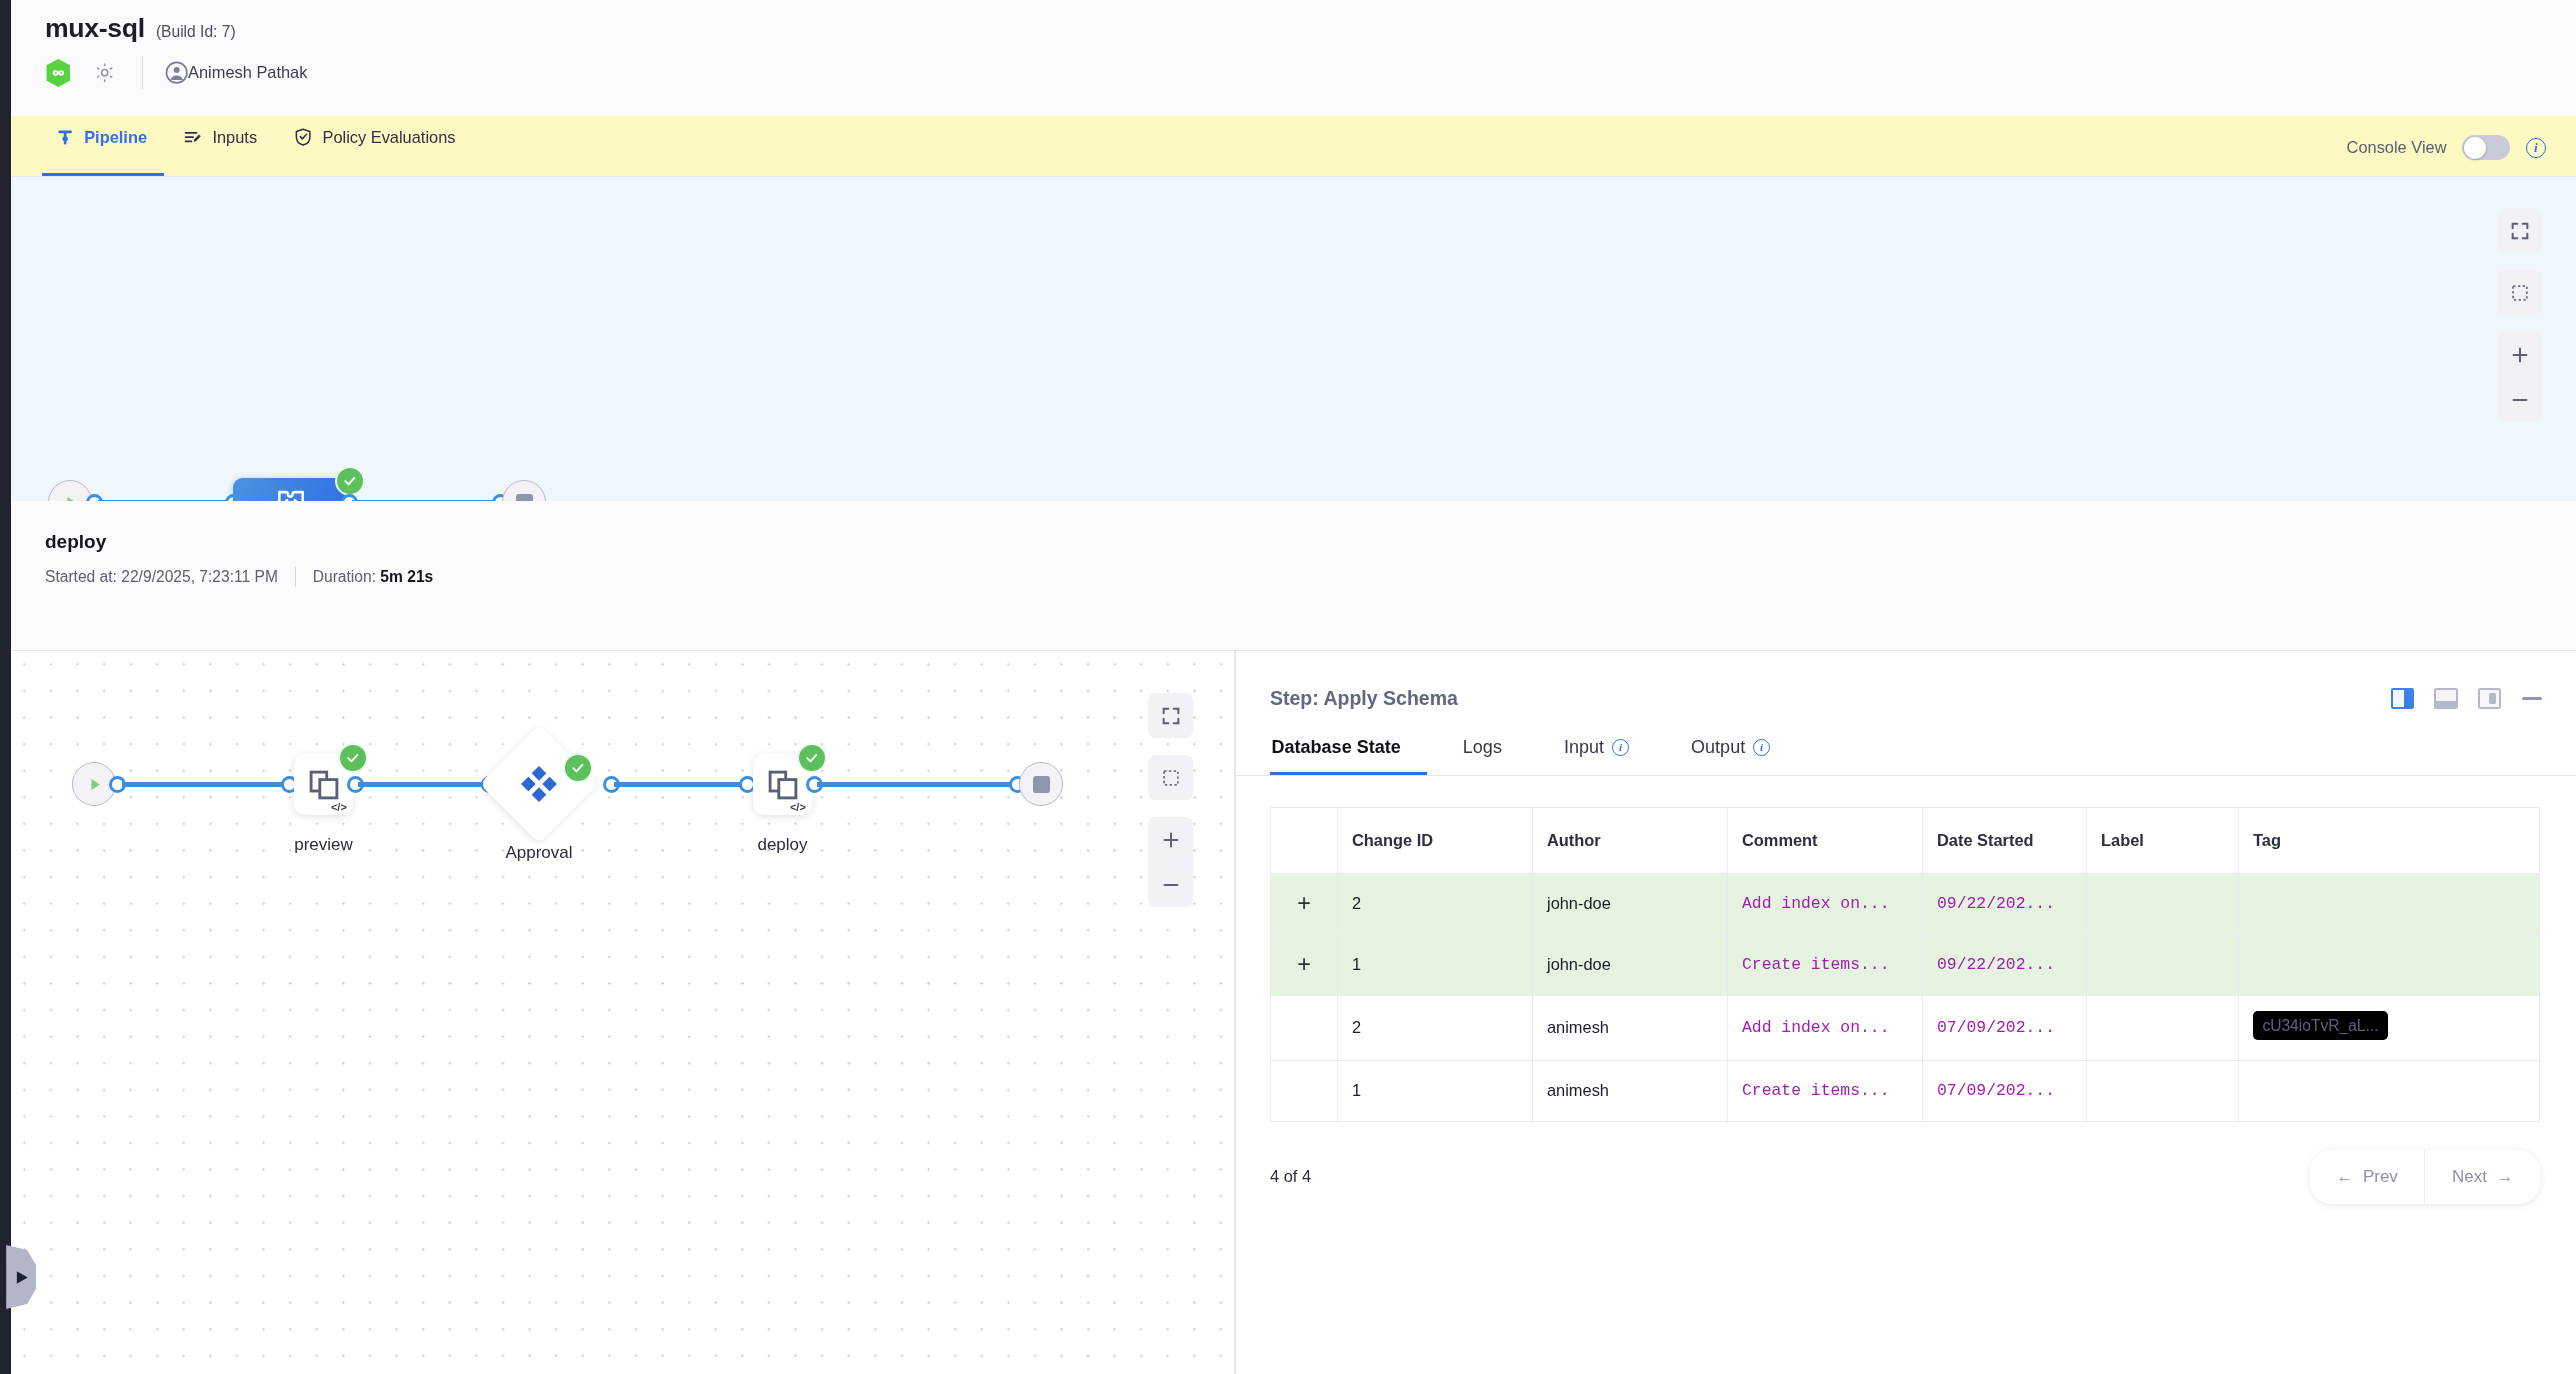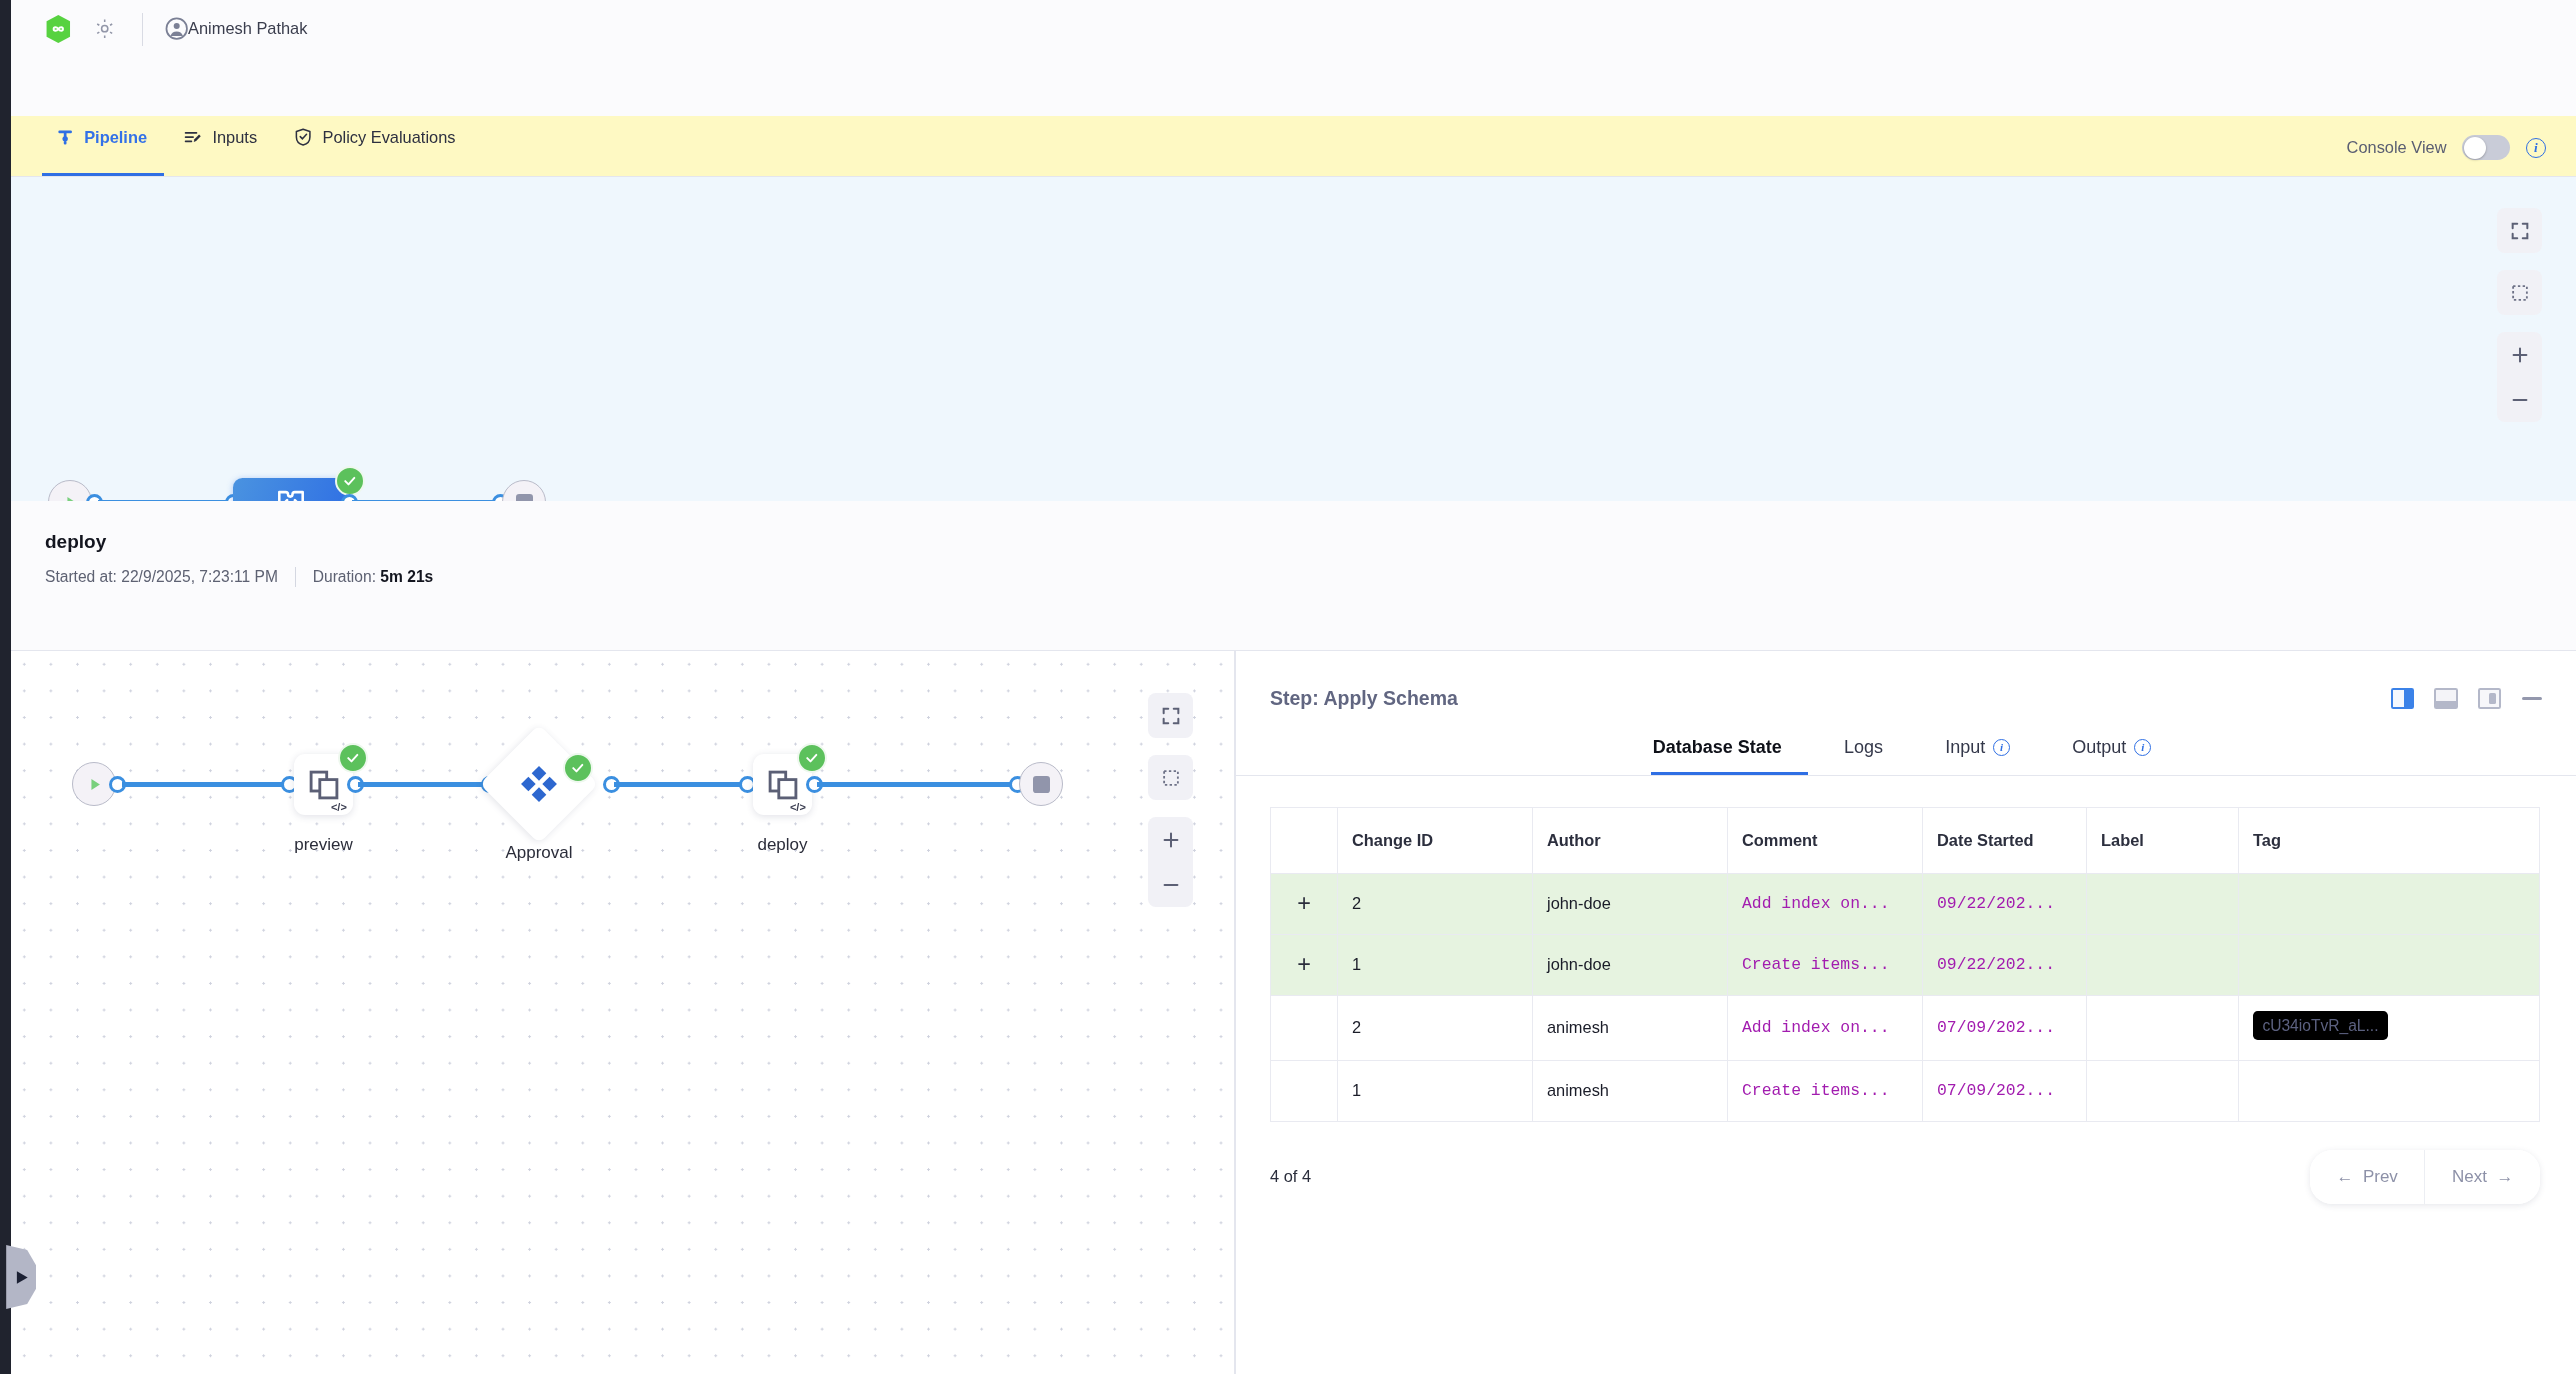--- a/index.html
+++ b/index.html
@@ -147,21 +147,21 @@
   .step-head { display: flex; align-items: center; padding: 36px 0 0 0; }
   .step-title { padding-left: 34px; font-size: 19.5px; font-weight: 600; color: #616681; }
   .panel-icons { margin-left: auto; display: flex; align-items: center; gap: 20.3px; padding-right: 34px; }
   .pi { width: 23.4px; height: 20.3px; border-radius: 2.3px; cursor: pointer; }
   .pi1 { border: 2px solid #3b82e8; background: linear-gradient(90deg,#f4f8fe 0 58%, #3b82e8 58% 100%); }
   .pi2 { border: 2px solid #b4b8c9; background: linear-gradient(180deg,#f4f4f8 0 62%, #b4b8c9 62% 100%); }
   .pi3 { border: 2px solid #b4b8c9; background: #f7f7fa; position: relative; }
   .pi3:after { content:""; position:absolute; right:3.1px; top:2.3px; width:7.8px; height:11.7px; background:#b4b8c9; border-radius:1.6px;}
   .pi4 { width: 20.3px; height: 3.9px; border-radius: 2.3px; background: #9498ad; }
 
-  .rtabs { display: flex; align-items: flex-end; gap: 17px; padding: 26.6px 0 0 34px; border-bottom: 1.2px solid #e4e6ee; justify-content: center; }
+  .rtabs { display: flex; align-items: flex-end; gap: 17px; padding: 26.6px 0 0 34px; border-bottom: 1.2px solid #e4e6ee; }
   .rtab {
     display: flex; align-items: center; gap: 7.8px; font-size: 18px; color: #34384a;
     padding: 0 26.6px 14px 1.6px; border-bottom: 3.9px solid transparent; cursor: pointer;
     margin-right: 17px;
   }
   .rtab.active { font-weight: 700; color: #0f1119; border-bottom-color: #2f6fe4; }
 
   
   .tbl-wrap { padding: 31px 36px 0 34px; }
   table { width: 100%; border-collapse: collapse; table-layout: fixed; }
@@ -198,20 +198,24 @@
 <div id="app">
 
   <div class="left-rail"></div>
   <div class="rail-handle">
     <svg width="17" height="17" viewBox="0 0 22 22">
         <polygon points="5,3 19,11 5,19" fill="#1b2033"></polygon>
       </svg>
   </div>
 
   <div class="header">
+    <div class="title-row">
+      <span class="proj-title">mux-sql</span>
+      <span class="build-id">(Build Id: 7)</span>
+    </div>
     <div class="meta-row">
       <span class="status-hex">
         <svg width="26.6" height="30" viewBox="0 0 34 38">
           <path d="M17 1 L32 9 V29 L17 37 L2 29 V9 Z" fill="#57d240"></path>
           <path d="M11 19c0-3 4-3 6 0s6 3 6 0-4-3-6 0-6 3-6 0z" fill="none" stroke="#fff" stroke-width="2.4"></path>
         </svg>
       </span>
       <span class="gear-ico">
         <svg width="23.4" height="23.4" viewBox="0 0 24 24" fill="none" stroke="#9296a8" stroke-width="1.6">
           <circle cx="12" cy="12" r="3.2"></circle>

